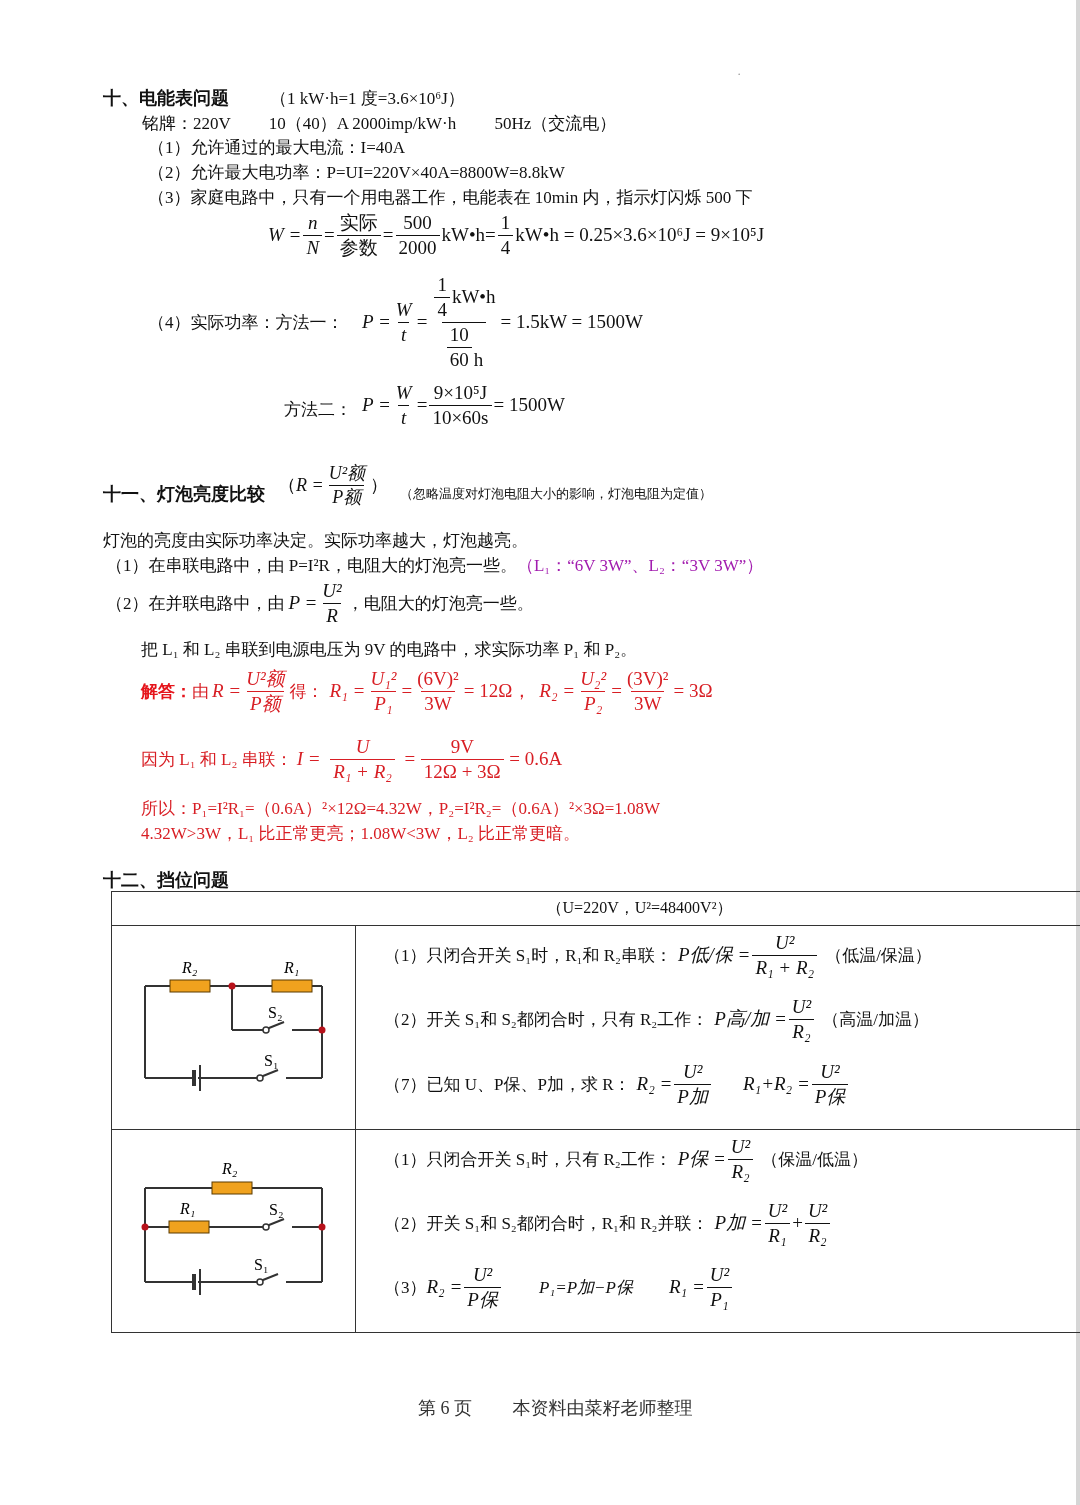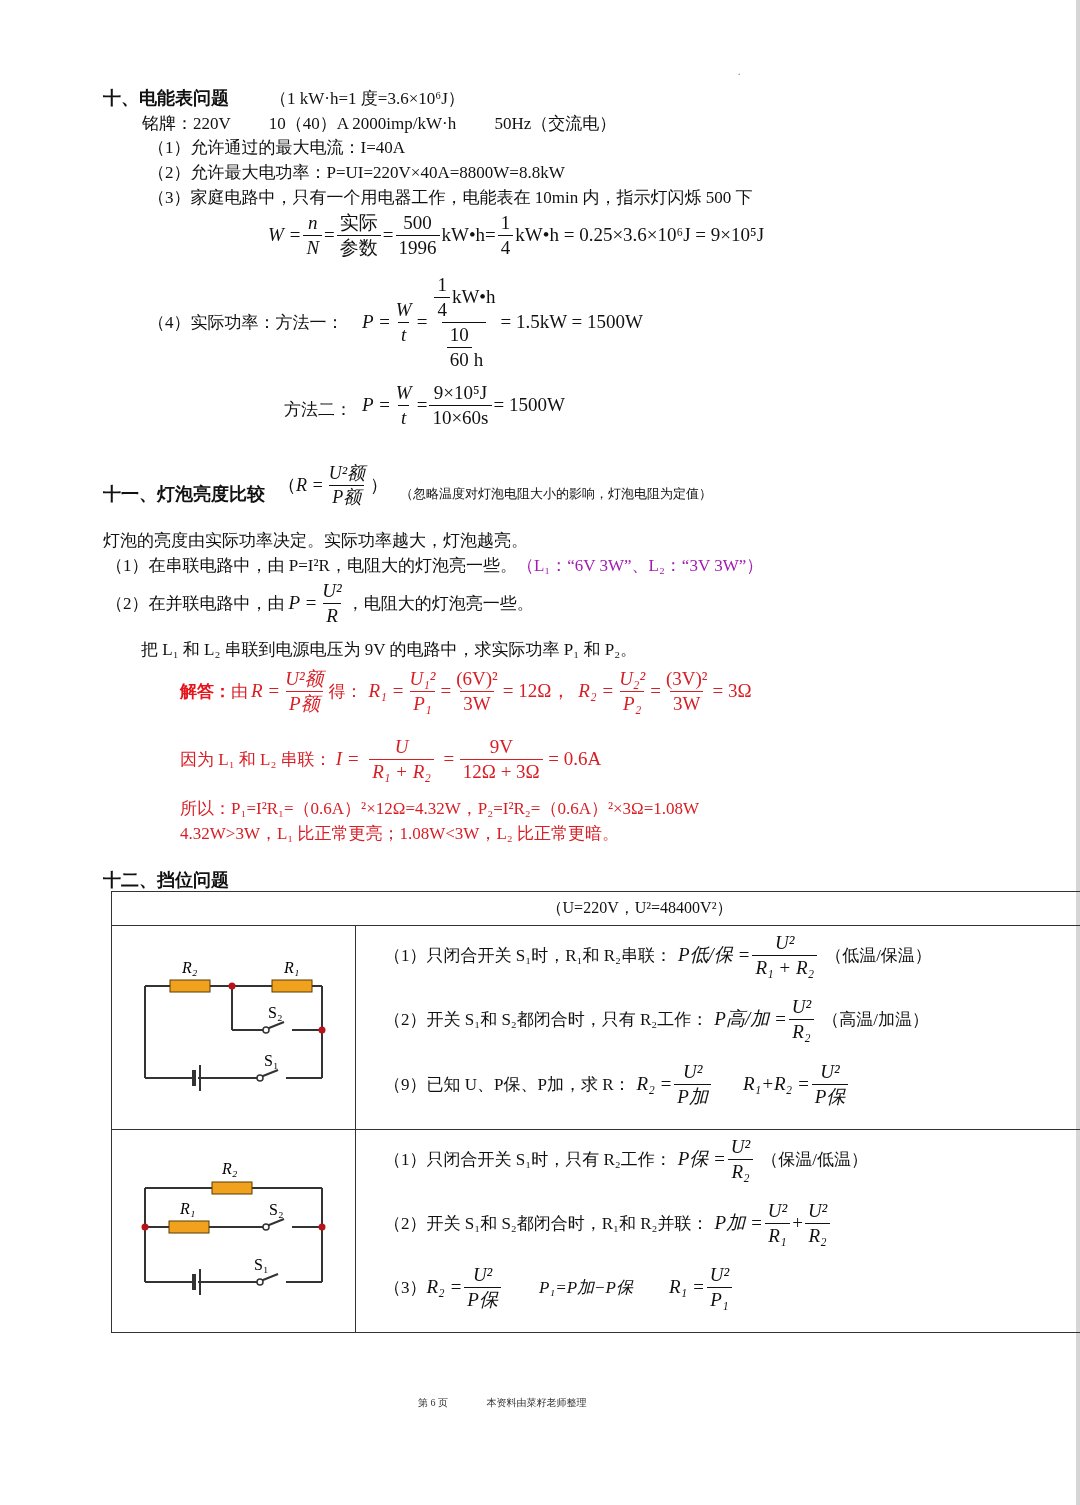--- a/index.html
+++ b/index.html
@@ -3,21 +3,21 @@
 <meta charset="utf-8">
 <style>
   html, body { margin: 0; padding: 0; background: #ffffff; }
   body { width: 1080px; height: 1505px; position: relative; overflow: hidden;
          font-family: "Liberation Serif", "DejaVu Serif", serif; color: #111; }
   .abs { position: absolute; white-space: nowrap; }
   .f16 { font-size: 17px; }
   .h { font-family: "DejaVu Sans", "Liberation Sans", sans-serif; font-weight: bold; font-size: 18px; }
   .small { font-size: 13px; }
   .i { font-style: italic; }
-  .red { color: #d81e24; margin-left: 39px; }
+  .red { color: #d81e24; }
   .blue { color: #a21caf; }
   .rb { color: #e5141b; font-weight: bold; font-family: "DejaVu Sans", sans-serif; }
   
   .frac { display: inline-flex; flex-direction: column; align-items: center; vertical-align: middle; margin: 0 2px; }
   .frac > .n { padding: 0 3px 1px; line-height: 1.15; }
   .frac > .d { border-top: 1.3px solid currentColor; padding: 1px 3px 0; line-height: 1.15; }
   .math { font-size: 19px; display: inline-flex; align-items: center; }
   .rightbar { position: absolute; right: 0; top: 0; width: 4px; height: 1505px; background: #d6d6d6; }
   table.gear { position: absolute; left: 102px; top: 891px; width: 1057px; border-collapse: collapse; margin-left: 9px; }
   table.gear td { border: 1.5px solid #333; padding: 0; vertical-align: middle; }
@@ -47,21 +47,21 @@
   <span class="frac">
       <span class="n i">n</span>
       <span class="d i">N</span>
     </span>=
   <span class="frac">
       <span class="n">实际</span>
       <span class="d">参数</span>
     </span>=
   <span class="frac">
       <span class="n">500</span>
-      <span class="d">1996</span>
+      <span class="d">2000</span>
     </span>
   <span>kW•h=</span>
   <span class="frac">
       <span class="n">1</span>
       <span class="d">4</span>
     </span>
   <span>kW•h = 0.25×3.6×10⁶J = 9×10⁵J</span>
 </div>
 
 <div class="abs f16" style="left:148px;top:311px">（4）实际功率：方法一：</div>
@@ -235,21 +235,21 @@
         <span class="math">
               <span class="i" style="margin-left:6px">P高/加 =</span>
         <span class="frac">
                 <span class="n i">U²</span>
                 <span class="d i">R₂</span>
               </span>
             </span>
         <span style="margin-left:6px">（高温/加温）</span>
       </div>
       <div class="line" style="top:135px">
-        <span>（9）已知 U、P保、P加，求 R：</span>
+        <span>（7）已知 U、P保、P加，求 R：</span>
         <span class="math">
               <span class="i" style="margin-left:6px">R₂ =</span>
         <span class="frac">
                 <span class="n i">U²</span>
                 <span class="d i">P加</span>
               </span>
         <span class="i" style="margin-left:30px">R₁+R₂ =</span>
         <span class="frac">
                 <span class="n i">U²</span>
                 <span class="d i">P保</span>
@@ -330,16 +330,16 @@
                 <span class="n i">U²</span>
                 <span class="d i">P₁</span>
               </span>
             </span>
       </div>
     </td>
   </tr>
 </tbody>
   </table>
 
-<div class="abs" style="left:418px;top:1396px;font-size:10px;color:#333">
+<div class="abs" style="left:418px;top:1396px;font-size:18px;color:#333">
   <span>第 6 页</span>
   <span style="margin-left:36px">本资料由菜籽老师整理</span>
 </div>
 
 </body></html>

